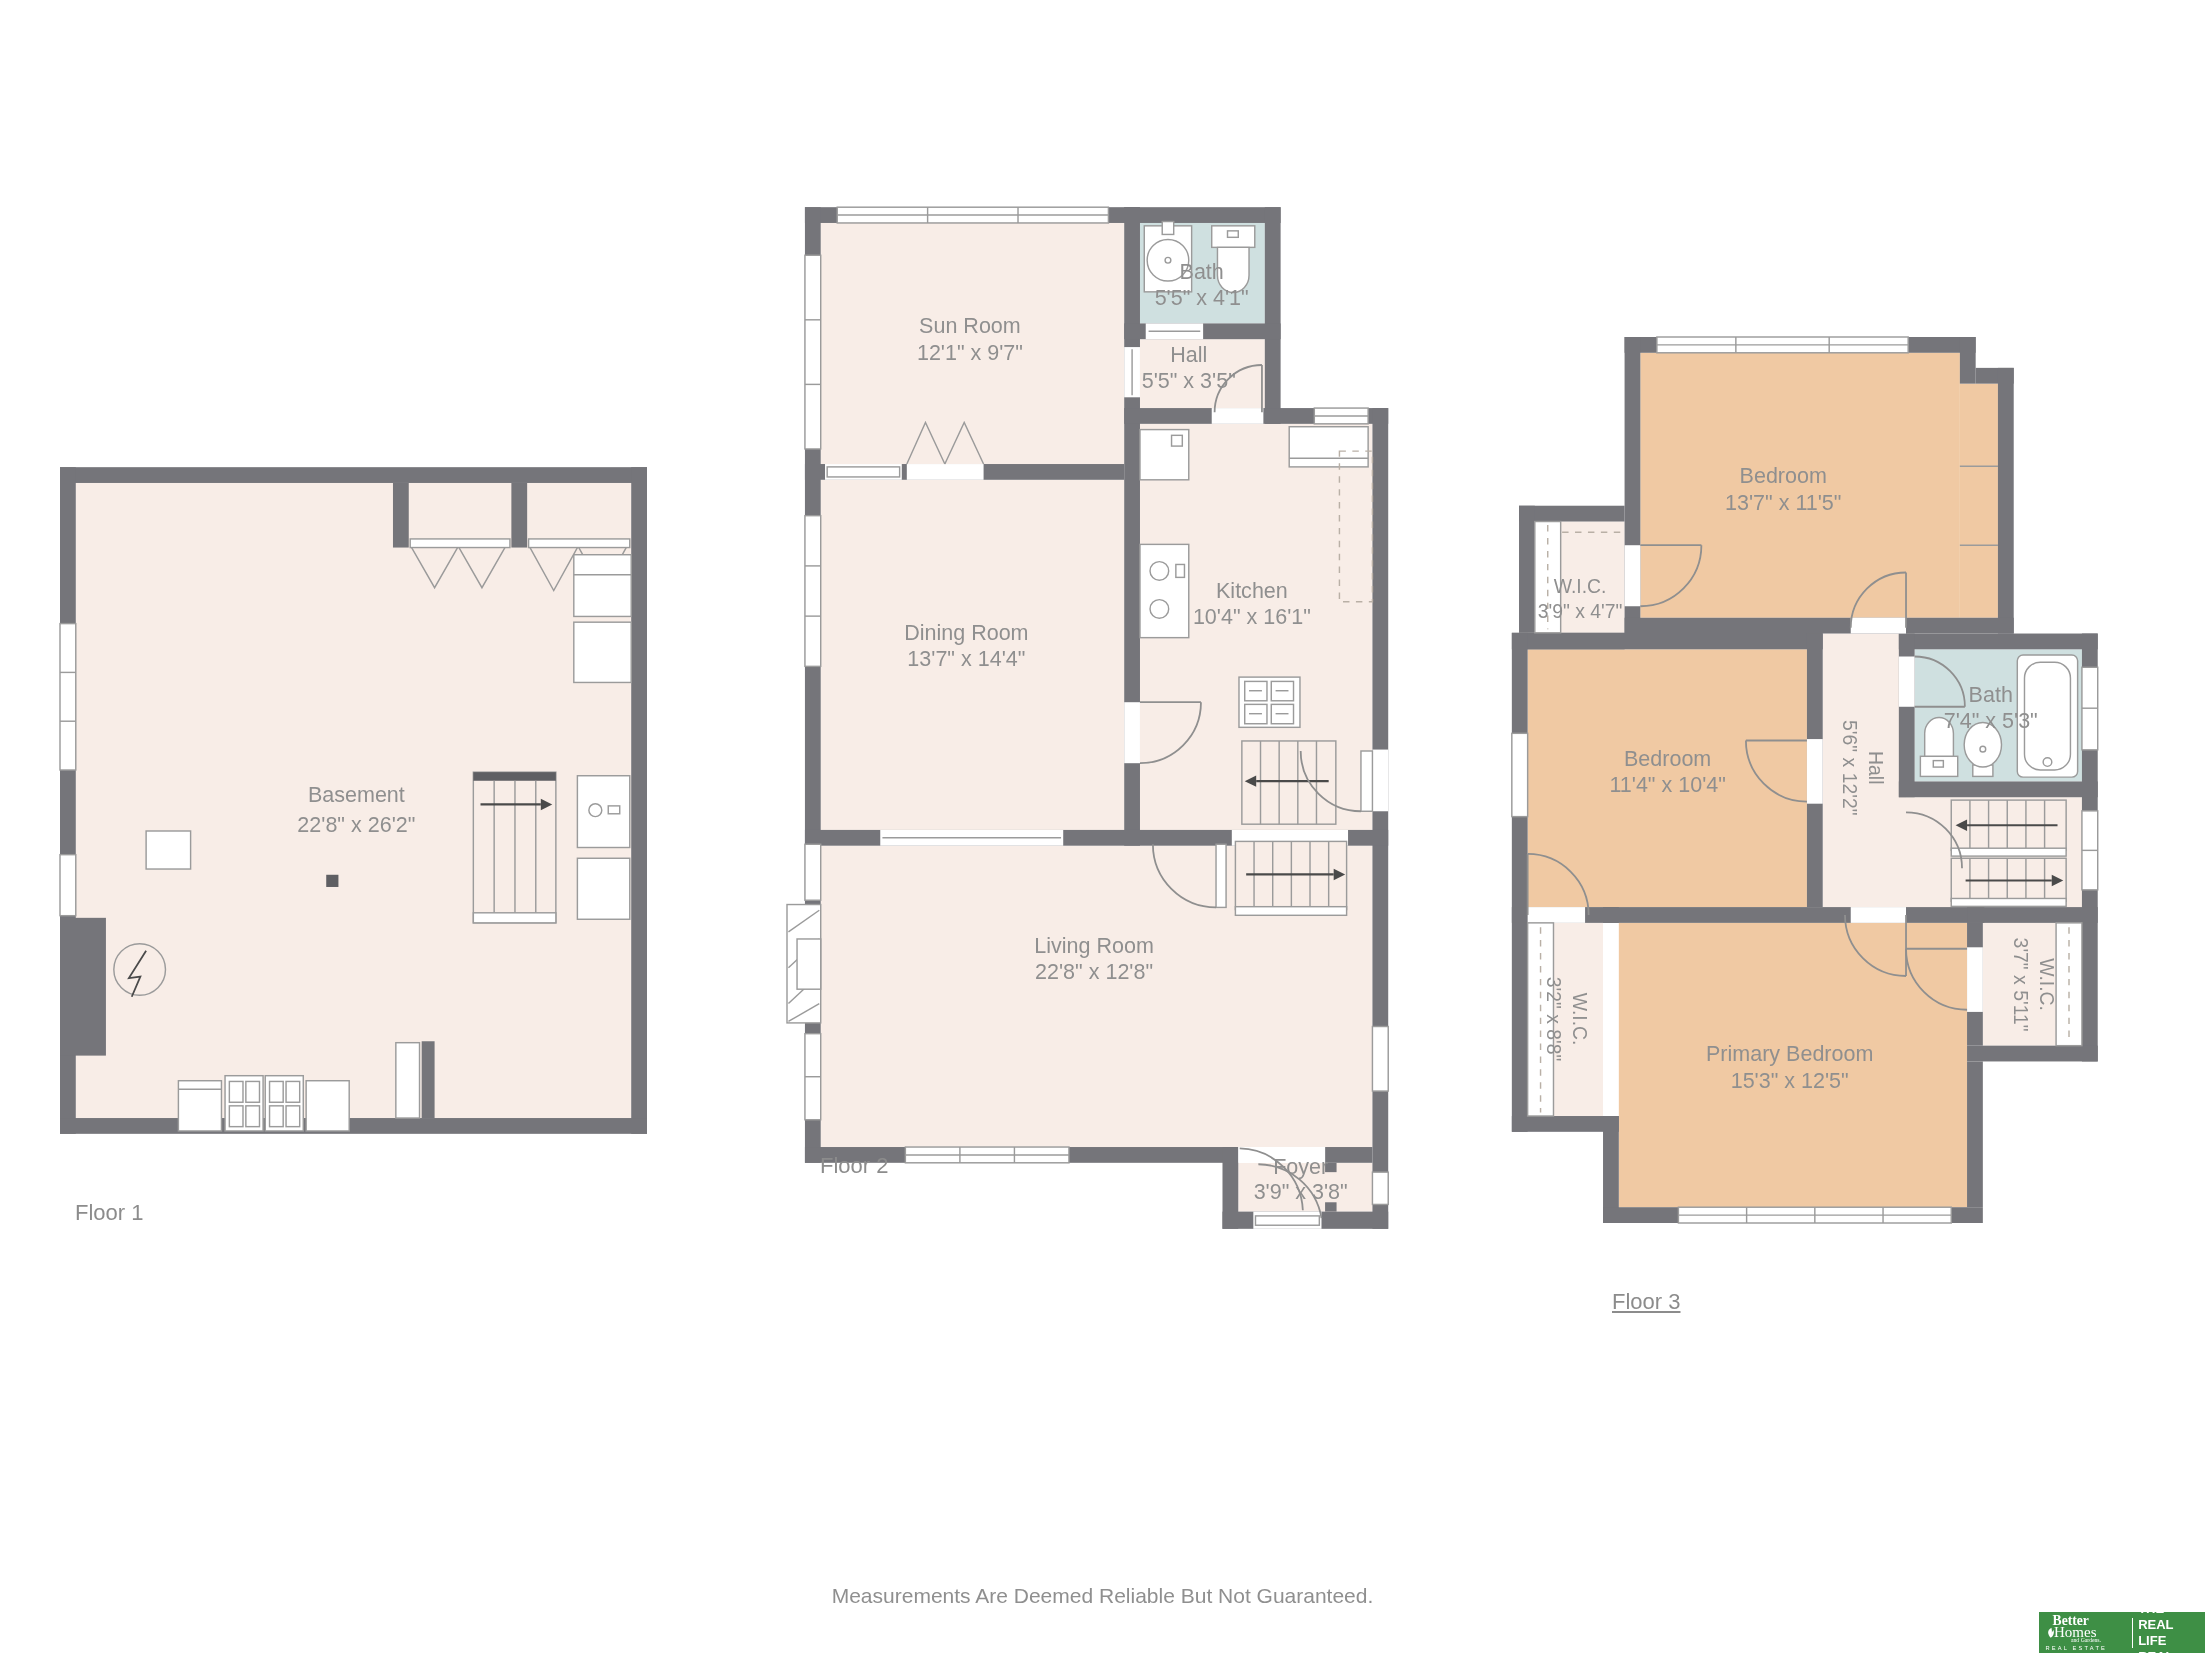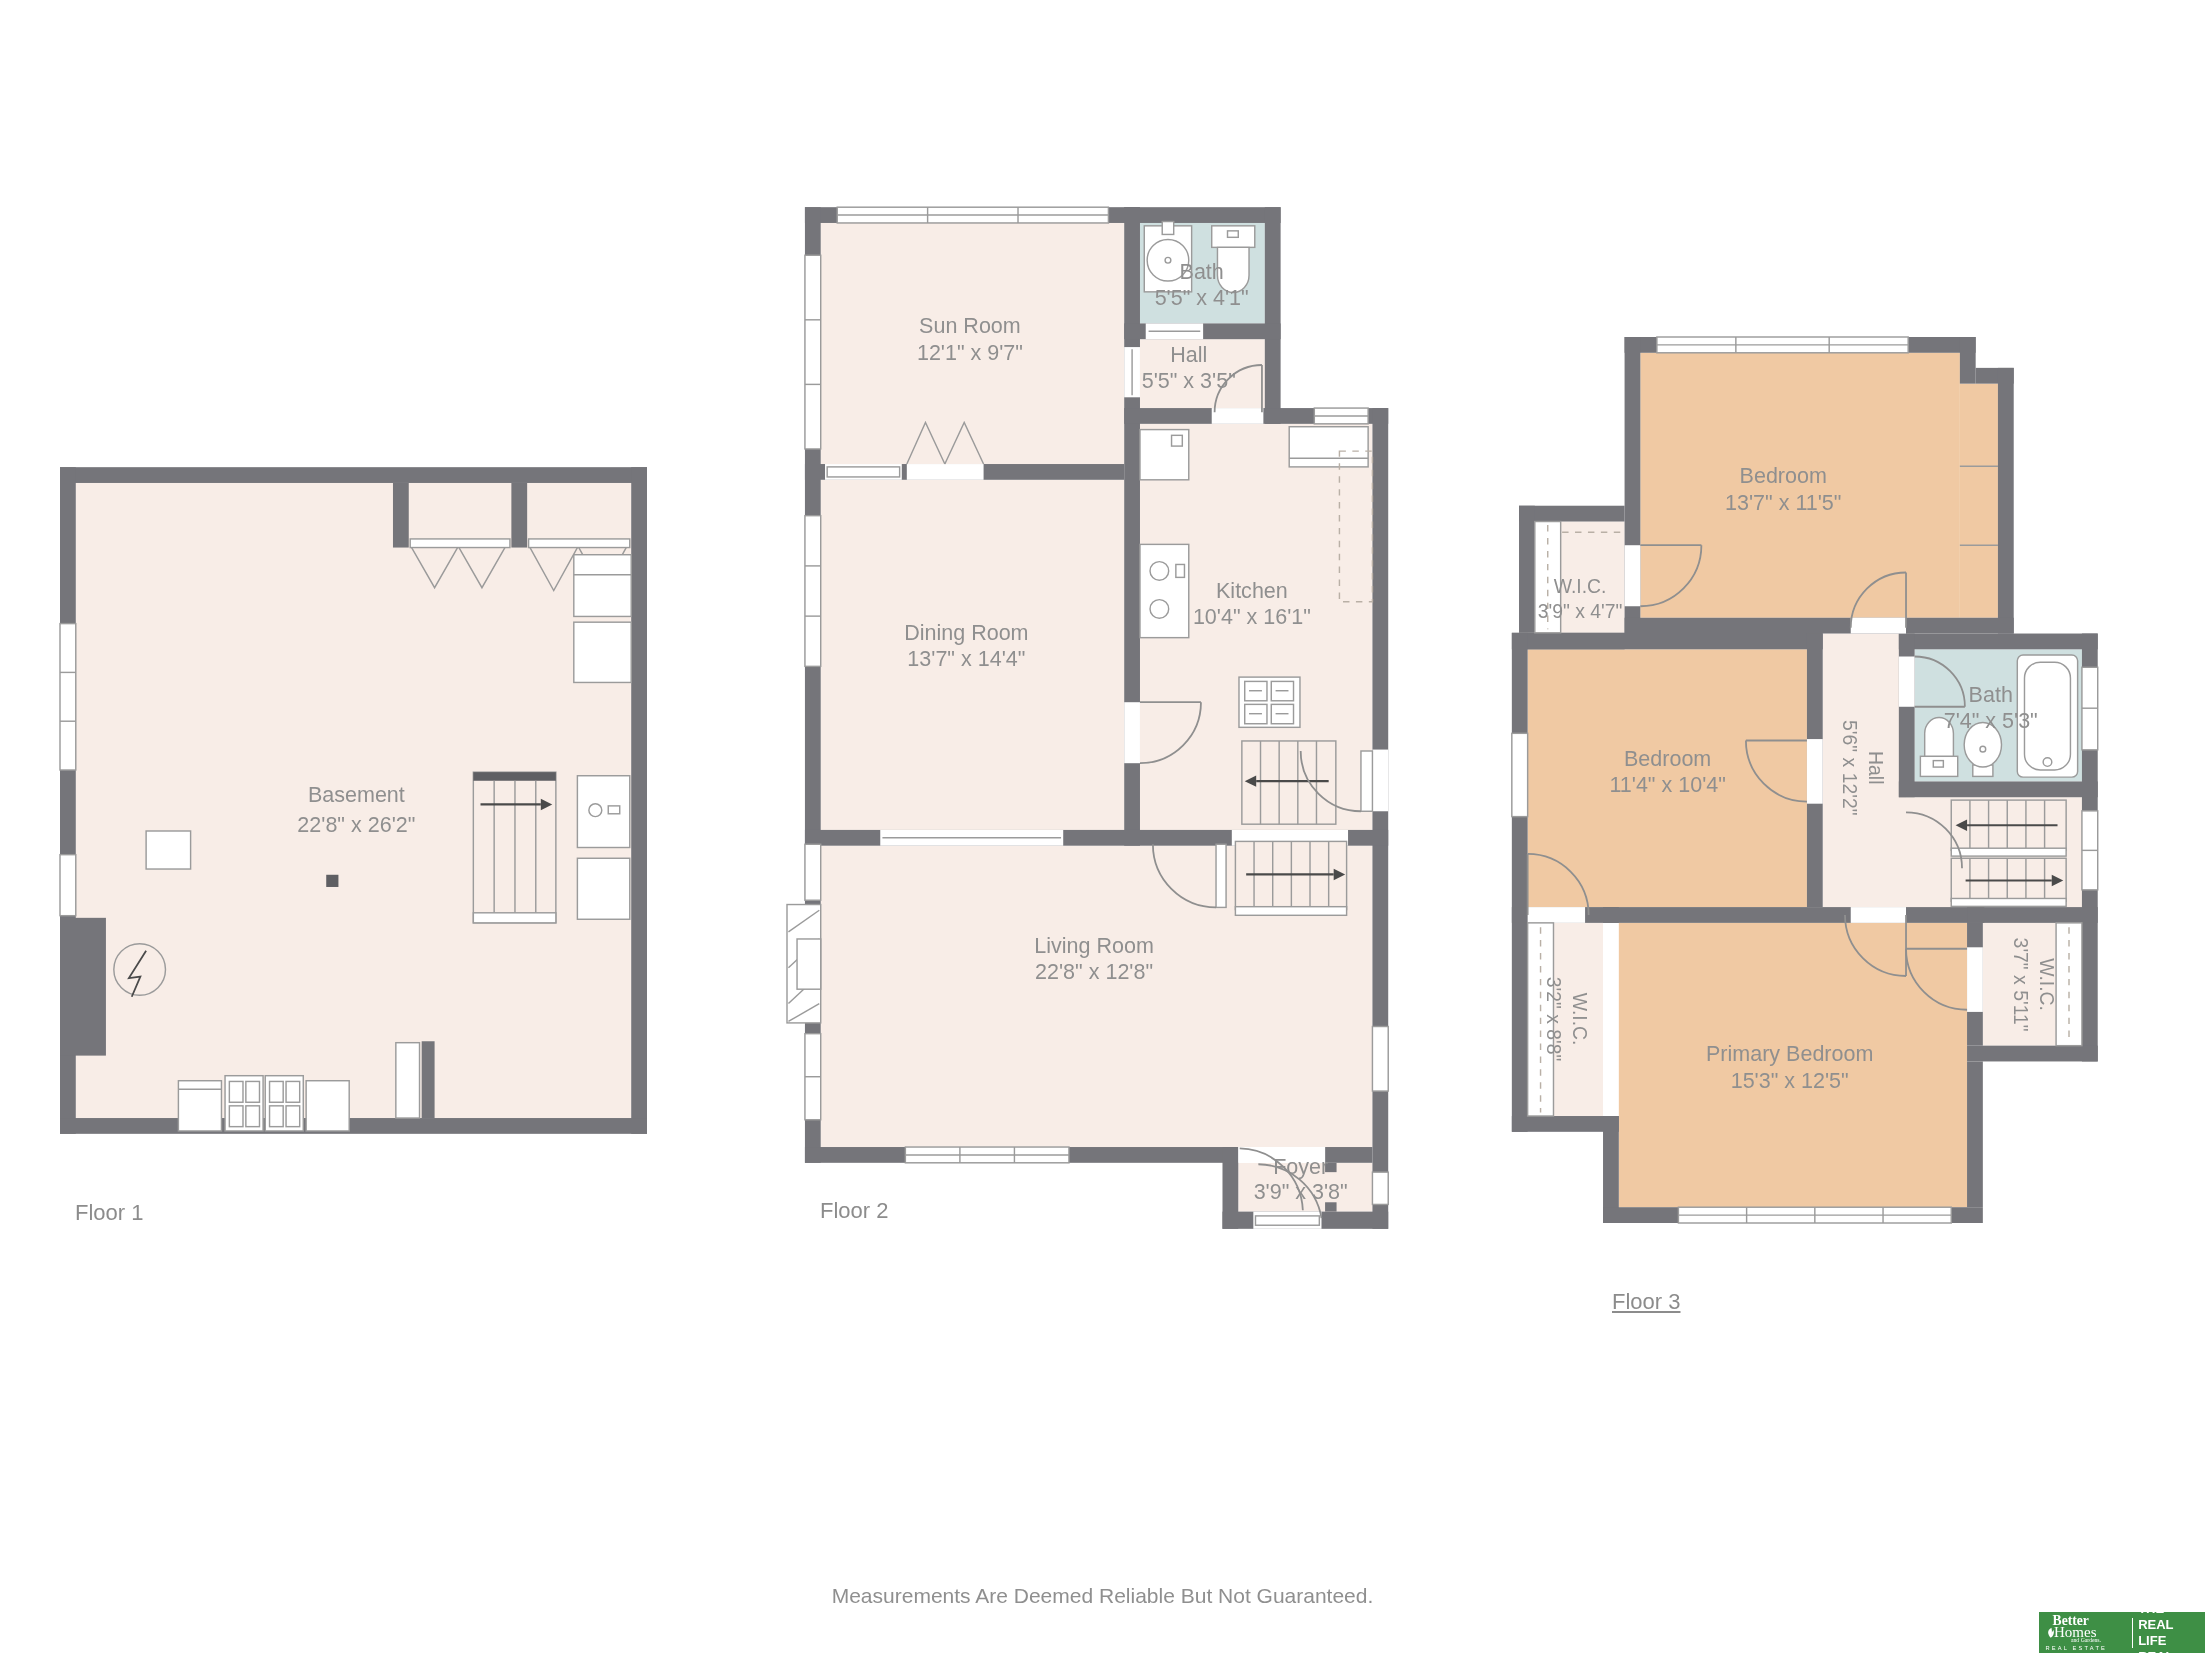--- a/index.html
+++ b/index.html
@@ -464,21 +464,21 @@
       <text x="395" y="1009">Primary Bedroom</text>
       <text x="395" y="1046">15'3" x 12'5"</text>
       <g transform="translate(735,902) rotate(90)">
         <text class="vtxt" x="0" y="-8">W.I.C.</text>
         <text class="vtxt" x="0" y="28">3'7" x 5'11"</text>
       </g>
     </g>
   </svg>
 
   <div class="floor-label" style="left:75px;top:1200px;">Floor 1</div>
-  <div class="floor-label" style="left:820px;top:1198px;">Floor 2</div>
+  <div class="floor-label" style="left:820px;top:1153px;">Floor 2</div>
   <div class="floor-label" style="left:1612px;top:1289px;text-decoration:underline;">Floor 3</div>
 
   <div class="disclaimer">Measurements Are Deemed Reliable But Not Guaranteed.</div>
 
   <div class="logo">
     <div class="logo-left">
       <span class="leafwrap">
         <svg width="11.5" height="11.5" viewBox="0 0 16 16">
           <path d="M8 15 C3 10 3 4 9 1 C10 6 10 11 8 15 Z" fill="#ffffff"></path>
           <path d="M8 15 C12 12 13 8 12 4 C9 7 8 11 8 15 Z" fill="#ffffff"></path>

